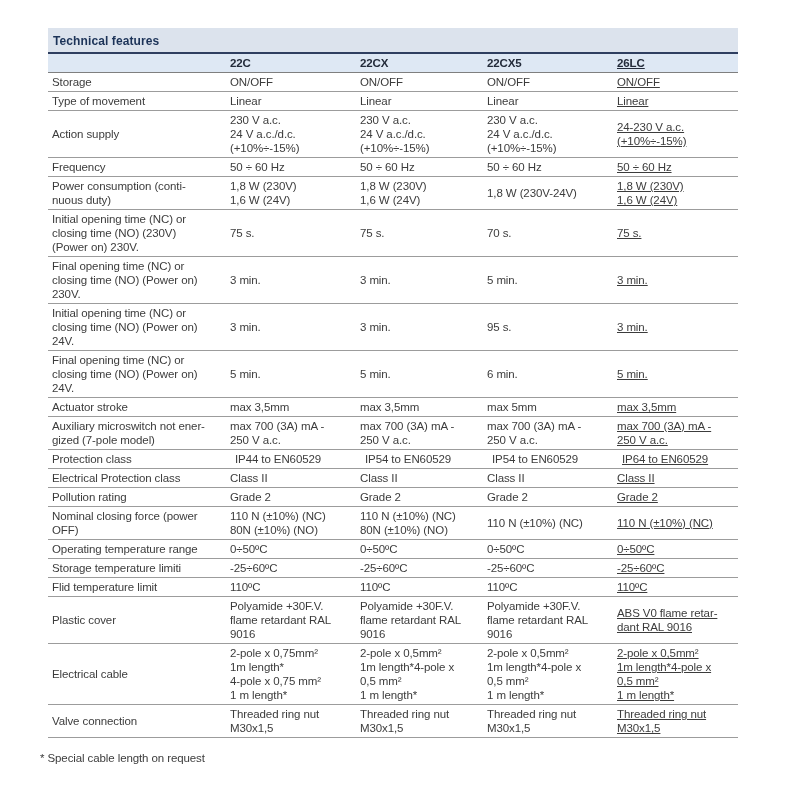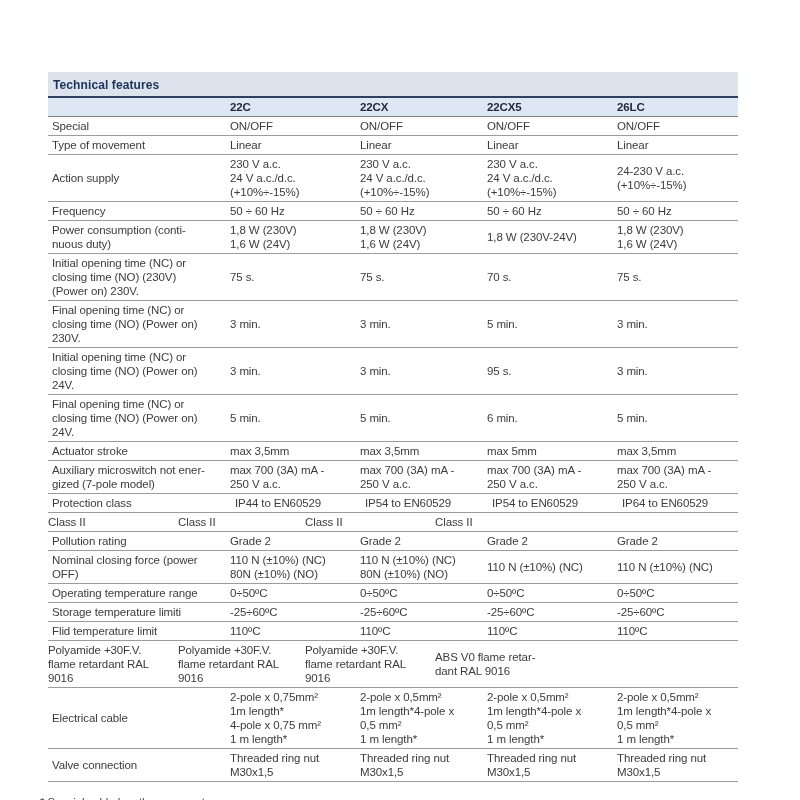--- a/index.html
+++ b/index.html
@@ -3,21 +3,21 @@
 <meta charset="utf-8">
 <style>
   * { margin: 0; padding: 0; box-sizing: border-box; }
   html, body { width: 800px; height: 800px; background: #ffffff; }
   body {
     font-family: "Liberation Sans", sans-serif;
     color: #3c3c3c;
     overflow: hidden;
   }
   .page { padding: 28px 0 0 48px; }
-  .tbl { width: 690px; margin-top: 44px; }
+  .tbl { width: 690px; }
 
   .title-row {
     background: #dce3ed;
     border-bottom: 2px solid #2f3f60;
     padding: 3px 6px 3px 5px;
   }
   .title-row span {
     font-size: 12px;
     font-weight: bold;
     color: #1c3358;
@@ -51,21 +51,21 @@
     letter-spacing: -0.1px;
   }
   .lab {
     width: 182px;
     padding-left: 4px;
     flex: none;
   }
   .c1 { width: 130px; flex: none; }
   .c2 { width: 127px; flex: none; }
   .c3 { width: 130px; flex: none; }
-  .c4 { width: 121px; flex: none; }
+  .c4 { width: 121px; flex: none; text-decoration: underline; }
   .indent { padding-left: 5px; }
 
   .footnote {
     font-size: 11.5px;
     color: #3c3c3c;
     margin: 14px 0 4px -8px;
     letter-spacing: -0.1px;
   }
 </style>
 </head>
@@ -82,21 +82,21 @@
     <div class="head-row">
       <div class="cell lab"></div>
       <div class="cell c1">22C</div>
       <div class="cell c2">22CX</div>
       <div class="cell c3">22CX5</div>
       <div class="cell c4">26LC</div>
     </div>
 
     <div id="rows">
   <div class="row">
-    <div class="cell lab">Special</div>
+    <div class="cell lab">Storage</div>
     <div class="cell c1">ON/OFF</div>
     <div class="cell c2">ON/OFF</div>
     <div class="cell c3">ON/OFF</div>
     <div class="cell c4">ON/OFF</div>
   </div>
 
   <div class="row">
     <div class="cell lab">Type of movement</div>
     <div class="cell c1">Linear</div>
     <div class="cell c2">Linear</div>
@@ -202,20 +202,21 @@
 
   <div class="row">
     <div class="cell lab">Protection class</div>
     <div class="cell c1 indent">IP44 to EN60529</div>
     <div class="cell c2 indent">IP54 to EN60529</div>
     <div class="cell c3 indent">IP54 to EN60529</div>
     <div class="cell c4 indent">IP64 to EN60529</div>
   </div>
 
   <div class="row">
+    <div class="cell lab">Electrical Protection class</div>
     <div class="cell c1">Class II</div>
     <div class="cell c2">Class II</div>
     <div class="cell c3">Class II</div>
     <div class="cell c4">Class II</div>
   </div>
 
   <div class="row">
     <div class="cell lab">Pollution rating</div>
     <div class="cell c1">Grade 2</div>
     <div class="cell c2">Grade 2</div>
@@ -252,20 +253,21 @@
 
   <div class="row">
     <div class="cell lab">Flid temperature limit</div>
     <div class="cell c1">110ºC</div>
     <div class="cell c2">110ºC</div>
     <div class="cell c3">110ºC</div>
     <div class="cell c4">110ºC</div>
   </div>
 
   <div class="row">
+    <div class="cell lab">Plastic cover</div>
     <div class="cell c1">Polyamide +30F.V.
 flame retardant RAL
 9016</div>
     <div class="cell c2">Polyamide +30F.V.
 flame retardant RAL
 9016</div>
     <div class="cell c3">Polyamide +30F.V.
 flame retardant RAL
 9016</div>
     <div class="cell c4">ABS V0 flame retar-

